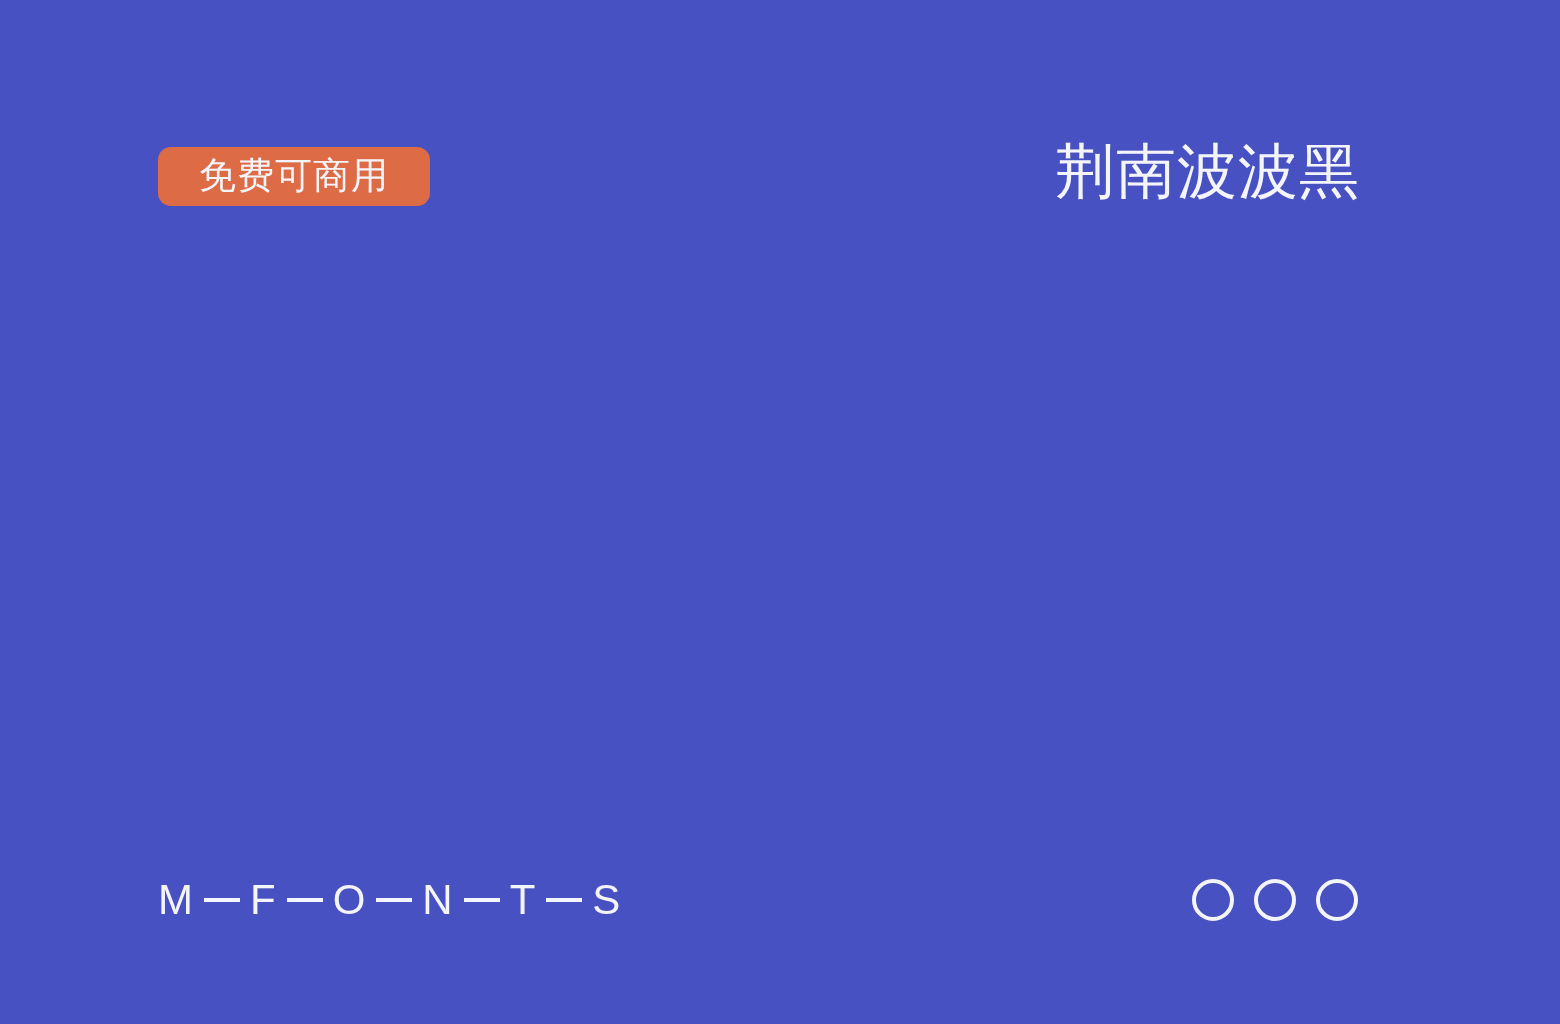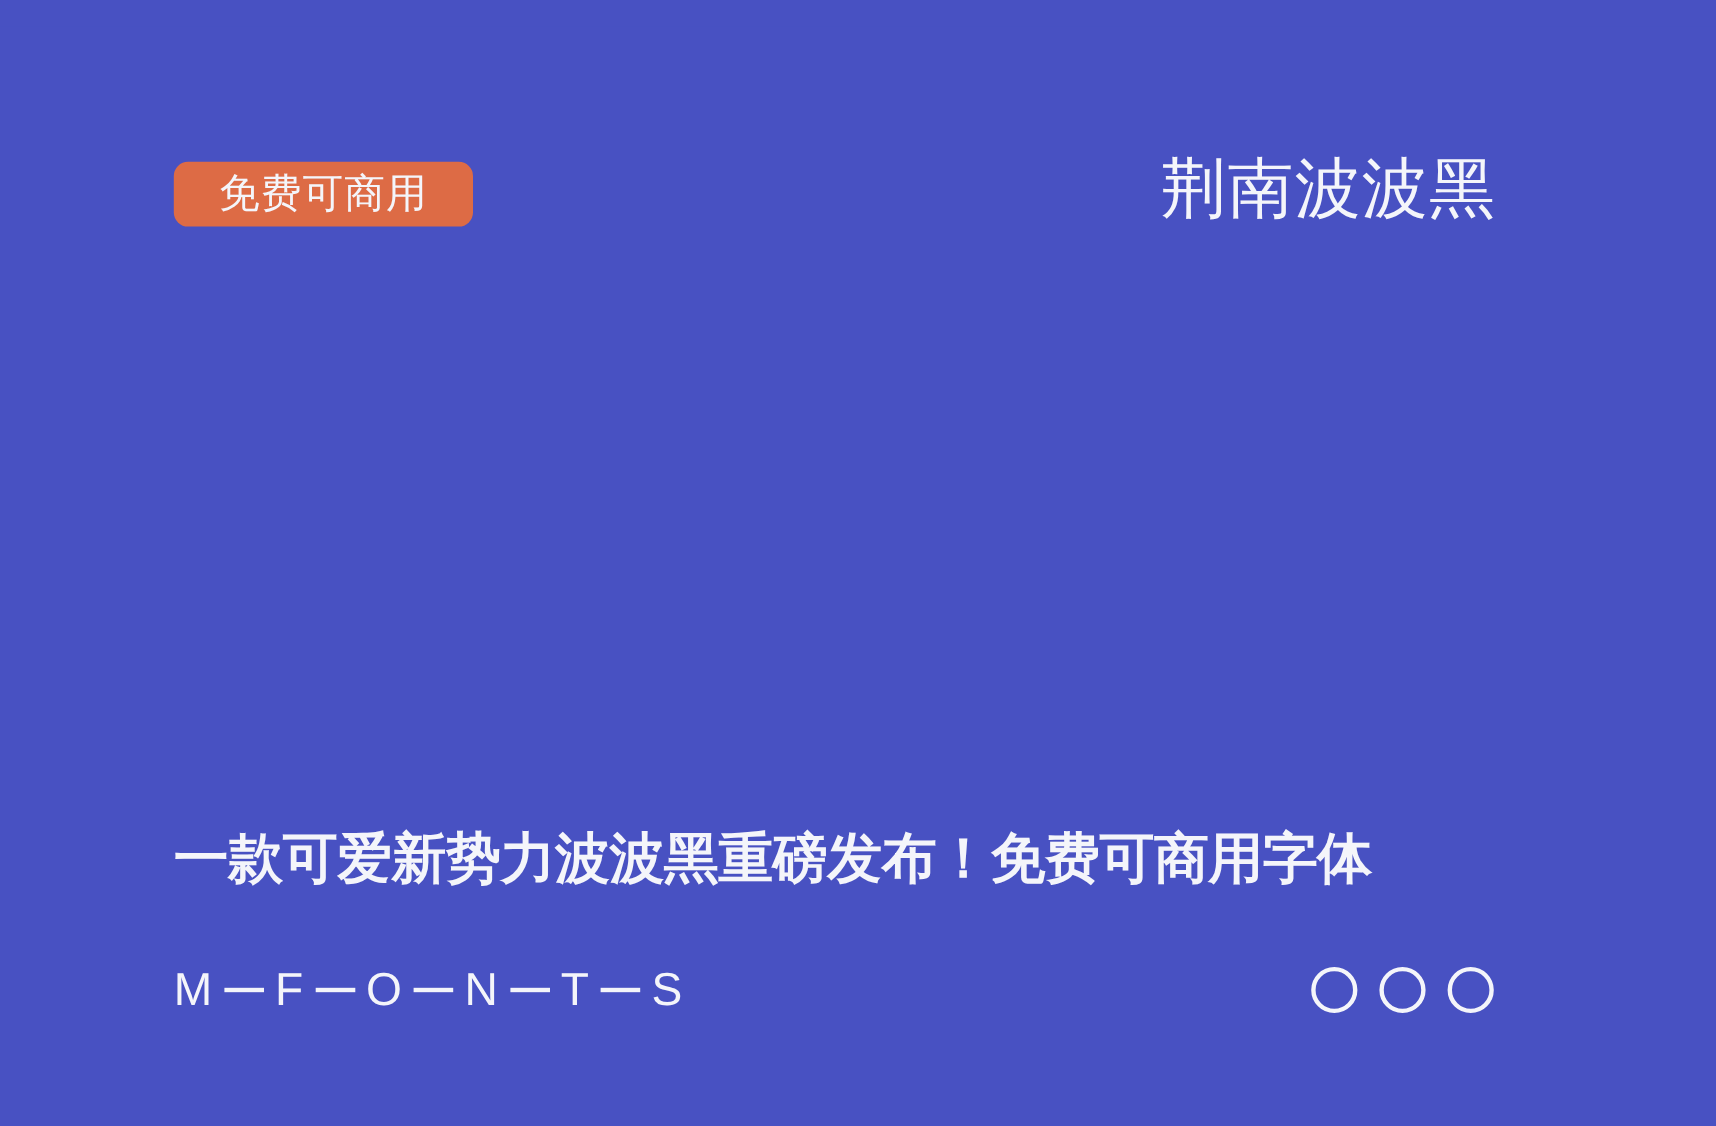--- a/index.html
+++ b/index.html
@@ -145,21 +145,20 @@
 
 <div id="poster">
 
   <div class="badge">
     <span class="badge-label">免费可商用</span>
   </div>
 
   <div class="brand">荆南波波黑</div>
 
 
-  <div class="subtitle">一款可爱新势力波波黑重磅发布！免费可商用字体</div>
 
   <div class="footer">
     <div class="wordmark">
         <span class="ch">M</span>
         <span class="dash"></span>
         <span class="ch">F</span>
         <span class="dash"></span>
         <span class="ch">O</span>
         <span class="dash"></span>
         <span class="ch">N</span>

